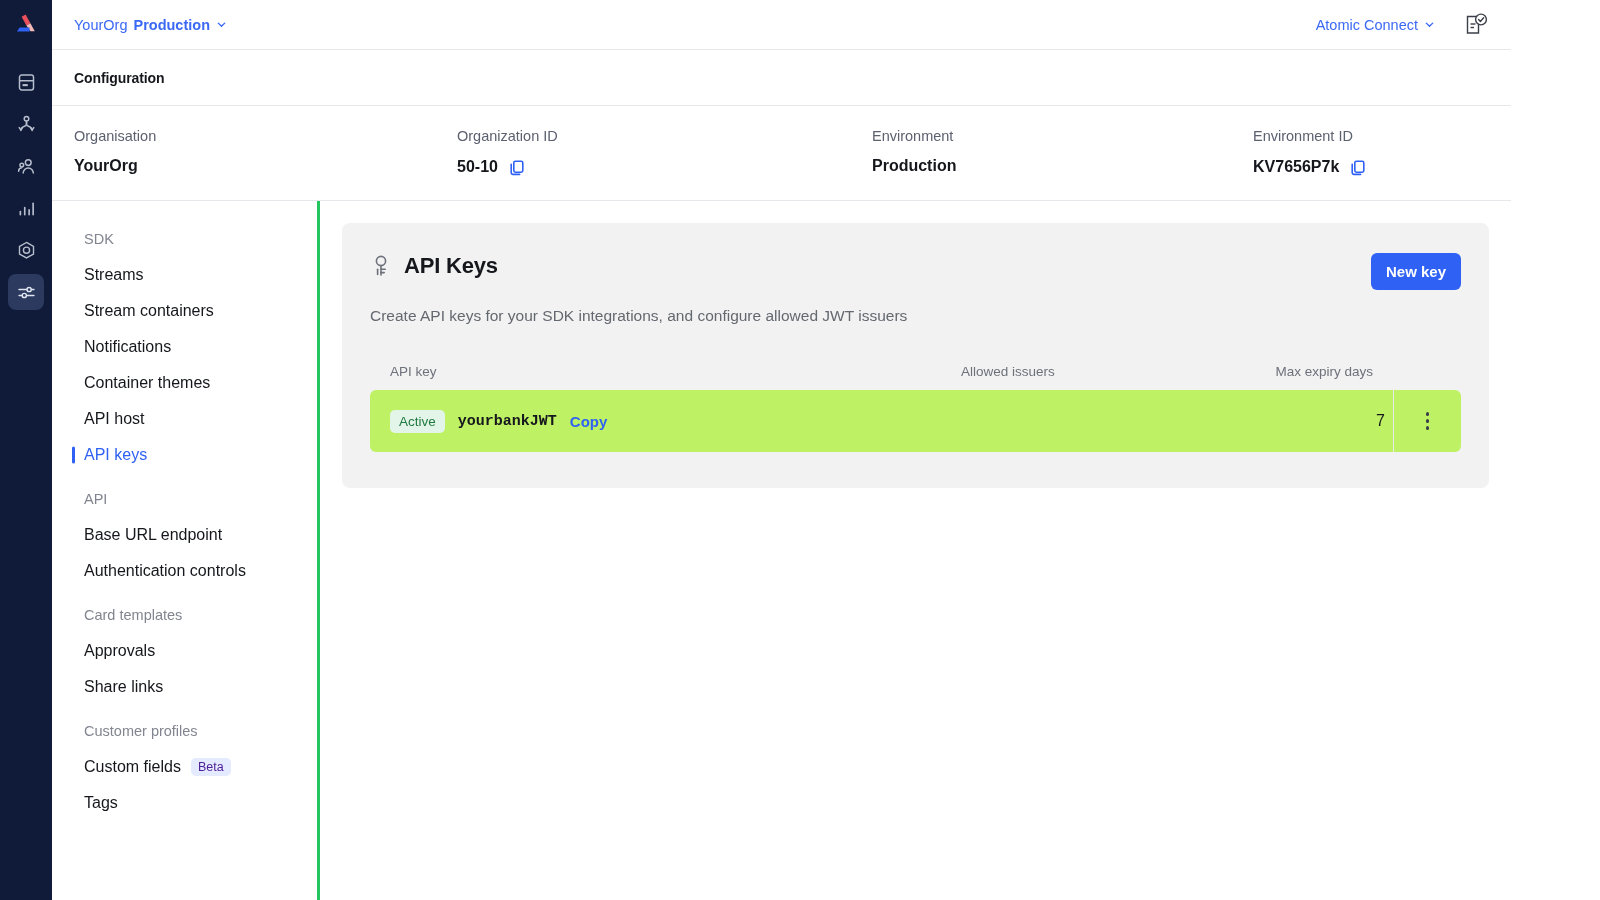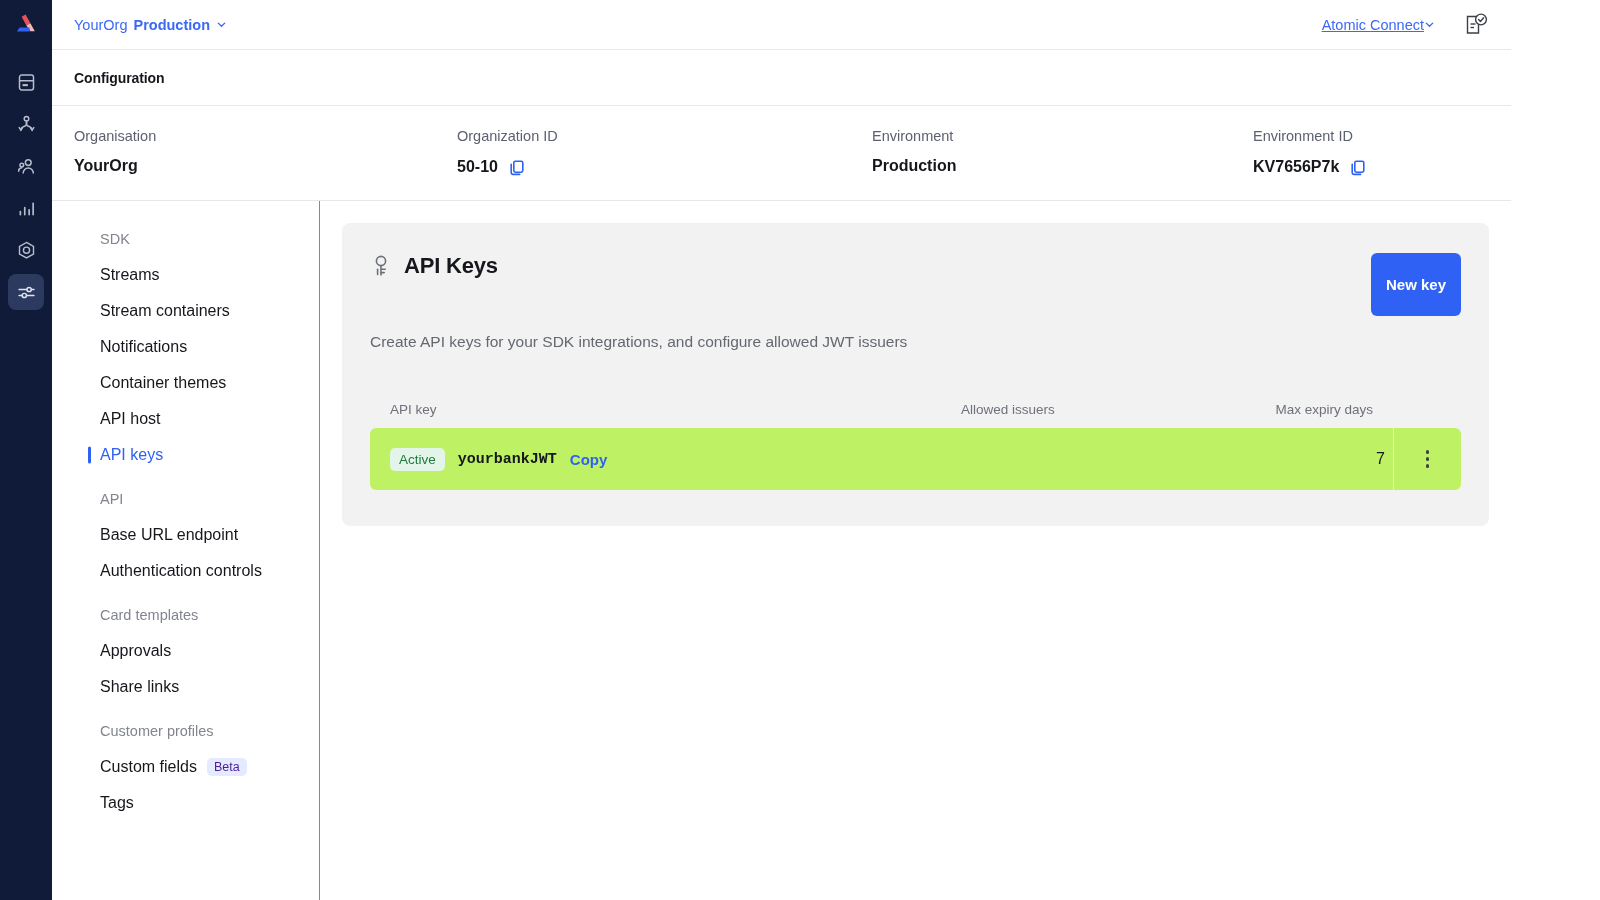--- a/index.html
+++ b/index.html
@@ -50,21 +50,21 @@
     display: flex; align-items: center; gap: 6px; white-space: nowrap;
   }
   .org-switch .org-name { font-weight: 400; }
   .org-switch .env-name { font-weight: 700; }
   .chev { display: inline-block; }
   .topbar-right {
     margin-left: auto; display: flex; align-items: center; gap: 26px;
   }
   .connect-link {
     font-size: 14.5px; color: #3b69f5; cursor: pointer;
-    display: flex; align-items: center; white-space: nowrap; text-decoration: underline;
+    display: flex; align-items: center; gap: 6px; white-space: nowrap;
   }
 
   
   .page-title-bar {
     height: 56px; flex: 0 0 56px;
     border-bottom: 1px solid #e8e8ec;
     display: flex; align-items: center; padding: 0 22px;
   }
   .page-title { font-size: 14px; font-weight: 700; color: #15171c; letter-spacing: -0.1px; }
 
@@ -84,22 +84,22 @@
     display: flex; align-items: center; gap: 9px;
   }
   .copy-btn { cursor: pointer; display: inline-flex; line-height: 0; }
 
   
   .body-area { flex: 1; display: flex; min-height: 0; }
 
   
   .nav {
     width: 268px; flex: 0 0 268px;
-    border-right: 1px solid #22c55e;
-    padding: 30px 0 0 16px;
+    border-right: 3px solid #22c55e;
+    padding: 30px 0 0 0;
     overflow: hidden;
   }
   .nav-group { margin-bottom: 18px; }
   .nav-heading {
     font-size: 14.5px; color: #81858f; padding: 0 0 10px 32px;
   }
   .nav-item {
     position: relative;
     font-size: 16px; color: #15171c;
     padding: 9px 0 9px 32px;
@@ -129,24 +129,24 @@
   .card-title-wrap { display: flex; align-items: center; gap: 12px; }
   .card-title { font-size: 22px; font-weight: 700; color: #15171c; letter-spacing: -0.2px; }
   .card-sub { font-size: 15.5px; color: #64686f; margin-top: 17px; }
 
   .btn-primary {
     margin-left: auto;
     background: #2f62f4; color: #fff;
     border: none; border-radius: 6px;
     font-family: "Liberation Sans", sans-serif;
     font-size: 15px; font-weight: 700;
-    padding: 23px 15px; cursor: pointer; white-space: nowrap;
-  }
-
-  .tbl { margin-top: 51px; }
+    padding: 10px 15px; cursor: pointer; white-space: nowrap;
+  }
+
+  .tbl { margin-top: 39px; }
   .tbl-head { display: flex; align-items: center; padding: 0 20px 11px 20px; }
   .th { font-size: 13.5px; color: #6d717a; }
   .th-key { flex: 1; min-width: 0; }
   .th-issuers { width: 250px; }
   .th-expiry { width: 162px; text-align: right; }
   .th-spacer { width: 68px; }
 
   .tbl-row {
     display: flex; align-items: stretch;
     background: #bef264; border-radius: 6px; min-height: 62px;

